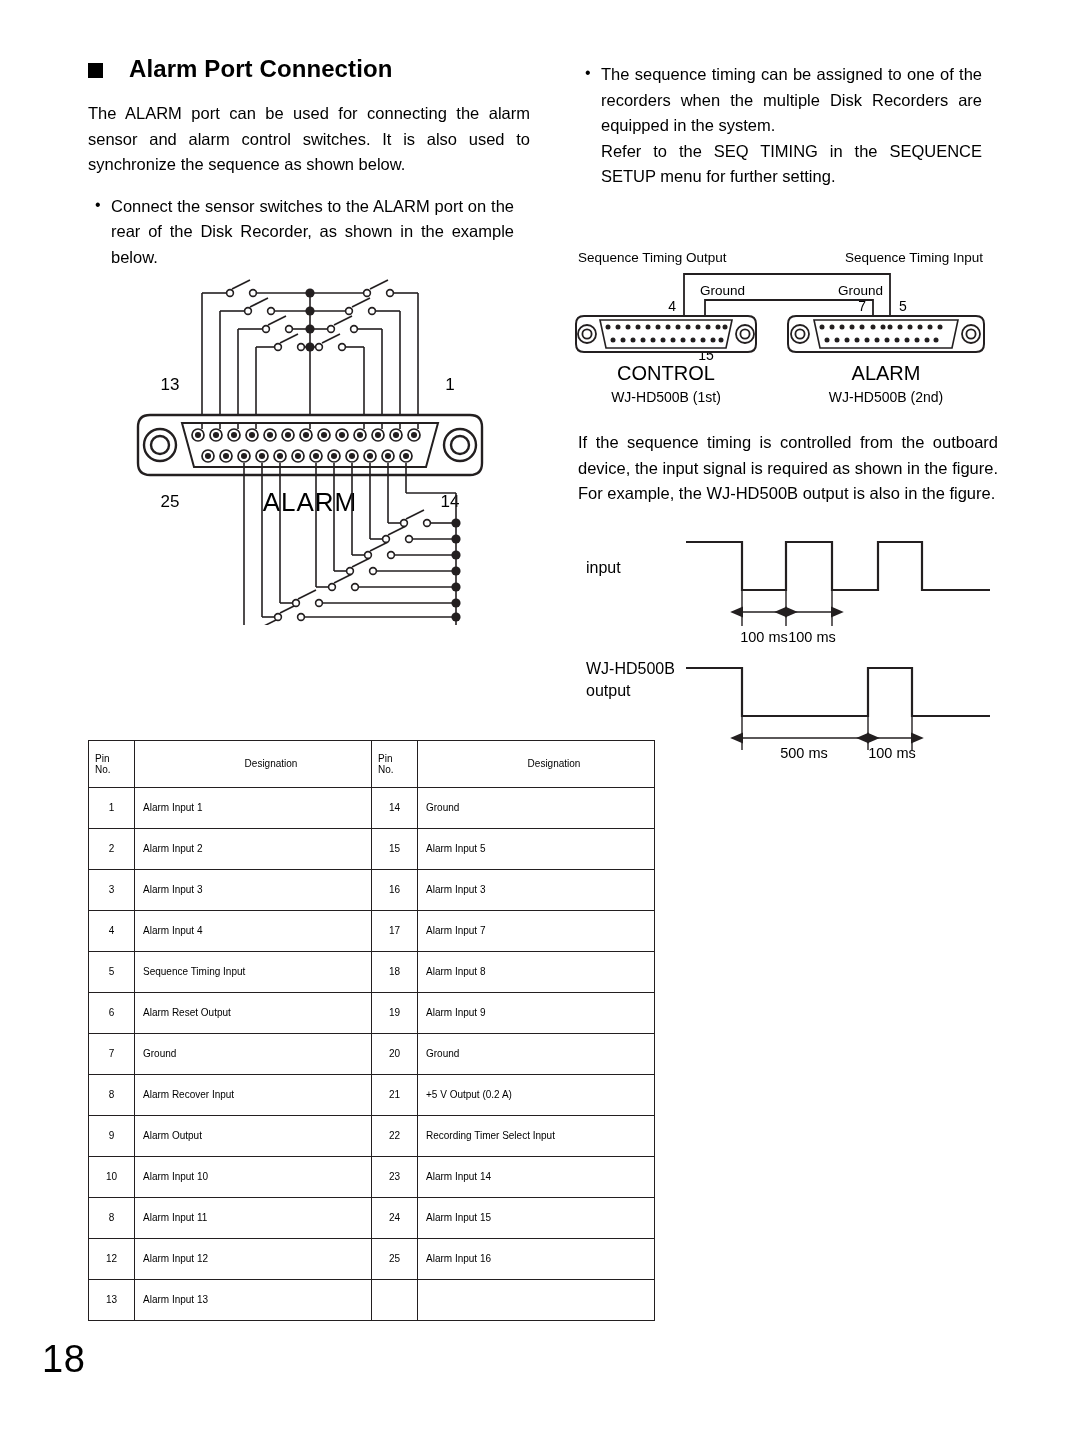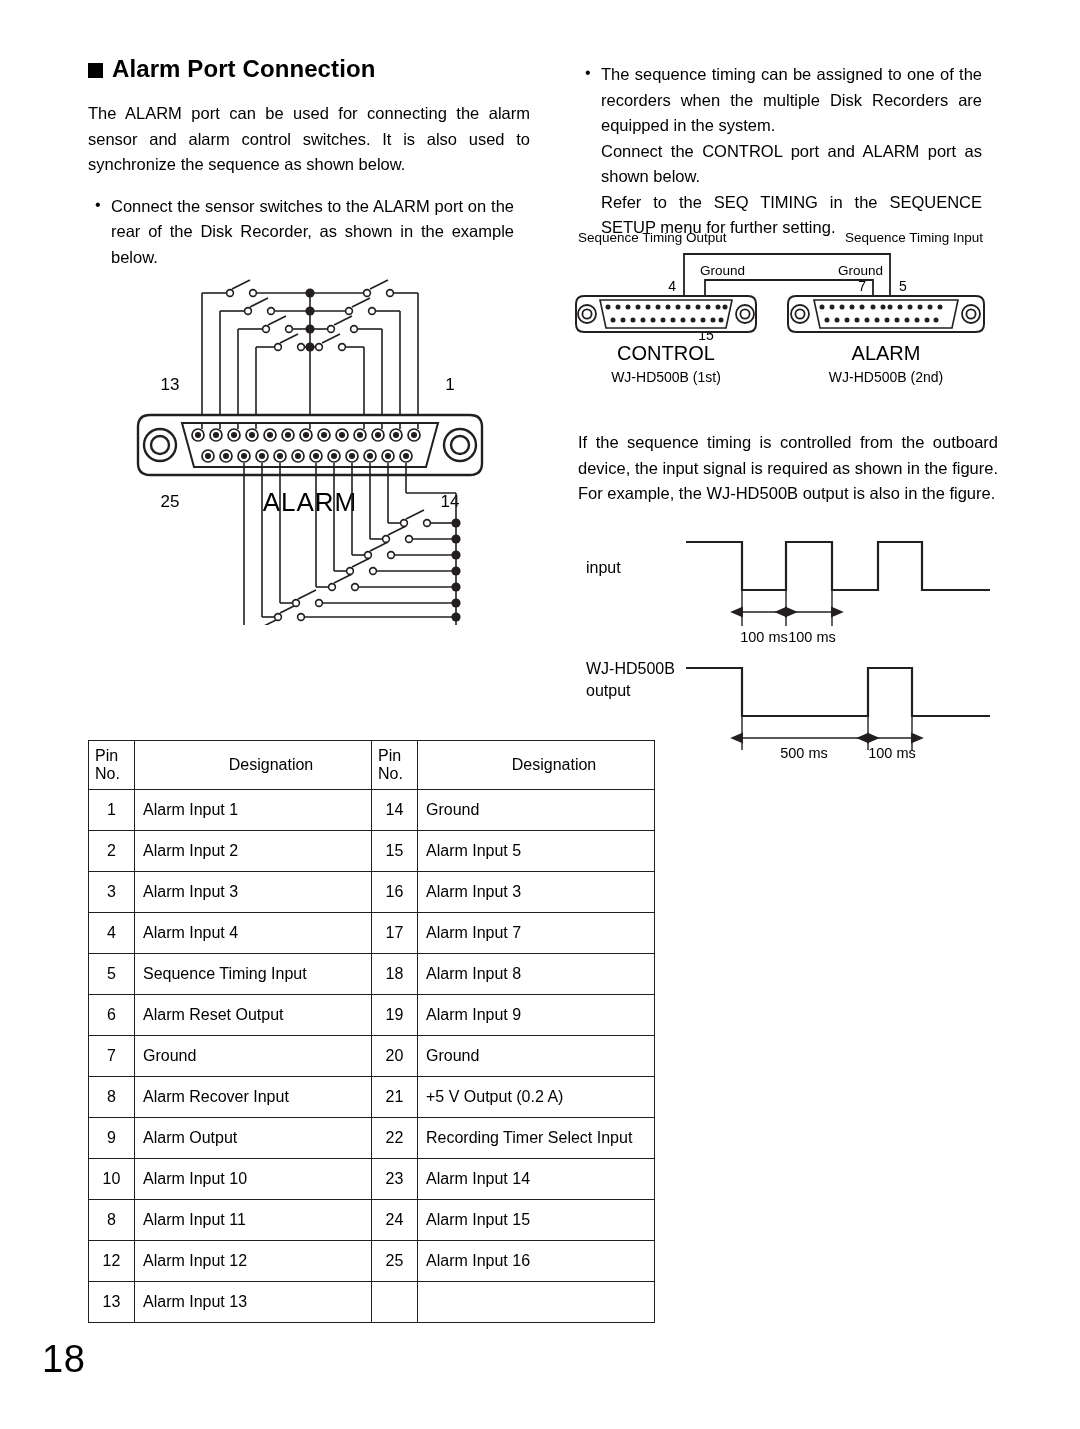--- a/index.html
+++ b/index.html
@@ -35,21 +35,21 @@
   }
 
   
   .heading {
     font-size: 24px;
     font-weight: bold;
     letter-spacing: 0.1px;
     margin: 0 0 18px 0;
     display: flex;
     align-items: center;
-    gap: 9px;
+    gap: 26px;
   }
   .heading-square {
     display: inline-block;
     width: 15px;
     height: 15px;
     background: #000;
     flex: none;
     position: relative;
     top: 1px;
   }
@@ -86,36 +86,36 @@
   
   svg { display: block; }
   .fig-alarm {
     position: absolute;
     left: 120px;
     top: 275px;
   }
   .fig-ports {
     position: absolute;
     left: 570px;
-    top: 224px;
+    top: 244px;
   }
   .fig-timing {
     position: absolute;
     left: 578px;
     top: 528px;
   }
 
   
   .pin-table {
     position: absolute;
     left: 88px;
     top: 740px;
     width: 441px;
     border-collapse: collapse;
-    font-size: 16px;
+    font-size: 10px;
     table-layout: fixed;
   }
   .pin-table td, .pin-table th {
     border: 1px solid #231f20;
     padding: 6px 8px;
     font-weight: normal;
     text-align: left;
     vertical-align: middle;
     line-height: 1.22;
     height: 28px;
@@ -405,21 +405,20 @@
         <circle cx="336" cy="312" r="4.6"></circle>
           <circle cx="336" cy="328" r="4.6"></circle>
         <circle cx="336" cy="342" r="4.6"></circle>
       </g>
     </svg>
   </div>
 
   <div class="col-right">
     <div class="bullet">
       <span class="sub">The sequence timing can be assigned to one of the recorders when the multiple Disk Recorders are equipped in the system.</span>
-      <span class="sub">Connect the CONTROL port and ALARM port as shown below.</span>
       <span class="sub">Refer to the SEQ TIMING in the SEQUENCE SETUP menu for further setting.</span>
     </div>
   </div>
 
   <div class="fig-ports">
     <svg width="430" height="170" viewBox="0 0 430 170">
 
       <text x="8" y="18" font-size="13.5">Sequence Timing Output</text>
       <text x="275" y="18" font-size="13.5">Sequence Timing Input</text>
       <text x="130" y="51" font-size="13.5">Ground</text>

